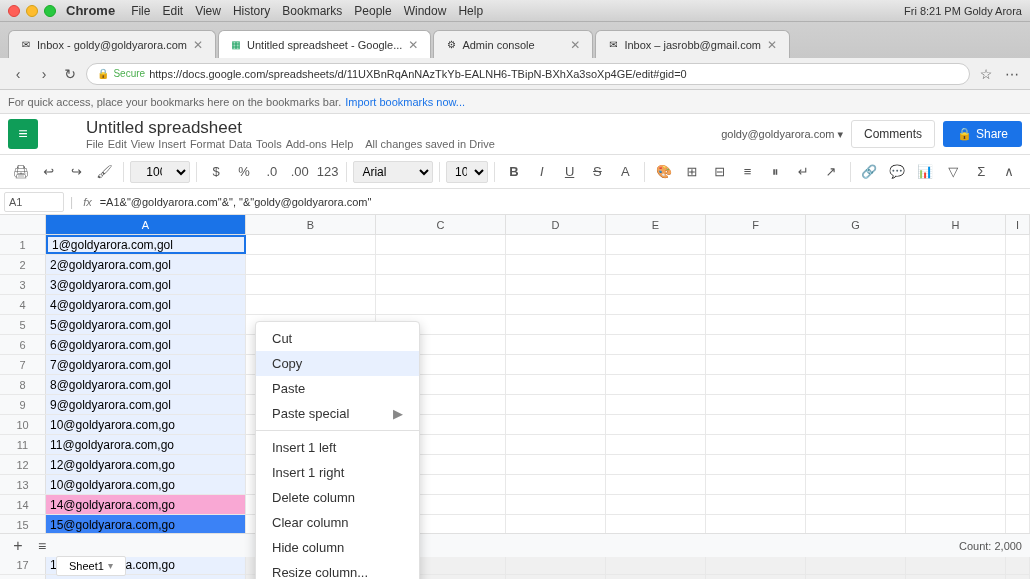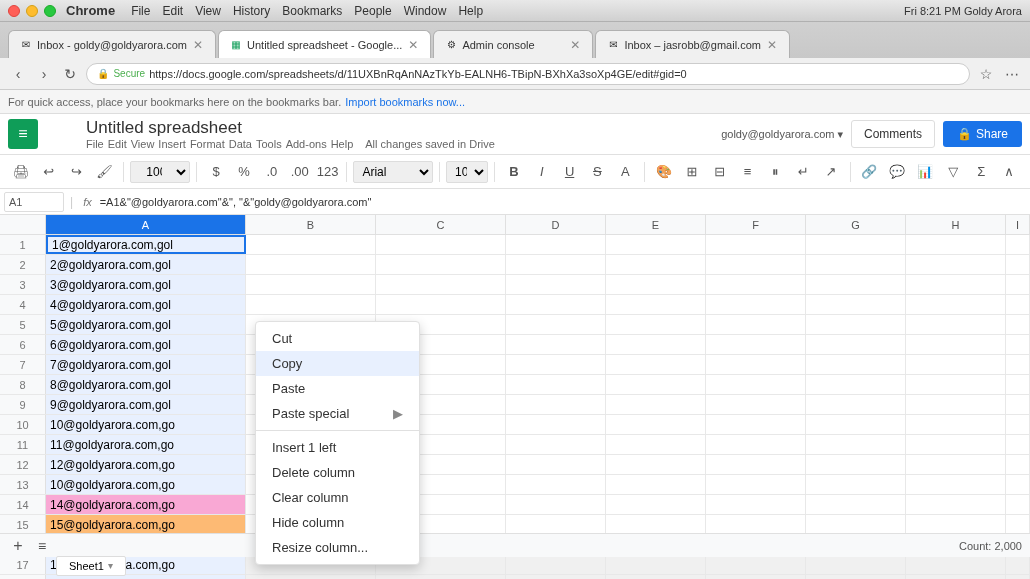--- a/index.html
+++ b/index.html
@@ -637,21 +637,21 @@
       <div class="cell col-c"></div>
       <div class="cell col-d"></div>
       <div class="cell col-e"></div>
       <div class="cell col-f"></div>
       <div class="cell col-g"></div>
       <div class="cell col-h"></div>
       <div class="cell col-i"></div>
     </div>
         <div class="grid-row">
       <div class="row-num">15</div>
-      <div class="cell col-a selected-col" style="background:#fdba74;">15@goldyarora.com,go</div>
+      <div class="cell col-a selected-col" style="background:#3b82f6;">15@goldyarora.com,go</div>
       <div class="cell col-b"></div>
       <div class="cell col-c"></div>
       <div class="cell col-d"></div>
       <div class="cell col-e"></div>
       <div class="cell col-f"></div>
       <div class="cell col-g"></div>
       <div class="cell col-h"></div>
       <div class="cell col-i"></div>
     </div>
         <div class="grid-row">
@@ -703,20 +703,23 @@
       <div class="menu-item">
         <span>Paste</span>
       </div>
       <div class="menu-item">
         <span>Paste special</span>
         <span class="arrow">▶</span>
       </div>
       <div class="menu-separator"></div>
       <div class="menu-item">
         <span>Insert 1 left</span>
+      </div>
+      <div class="menu-item">
+        <span>Insert 1 right</span>
       </div>
       <div class="menu-item">
         <span>Delete column</span>
       </div>
       <div class="menu-item">
         <span>Clear column</span>
       </div>
       <div class="menu-item">
         <span>Hide column</span>
       </div>

